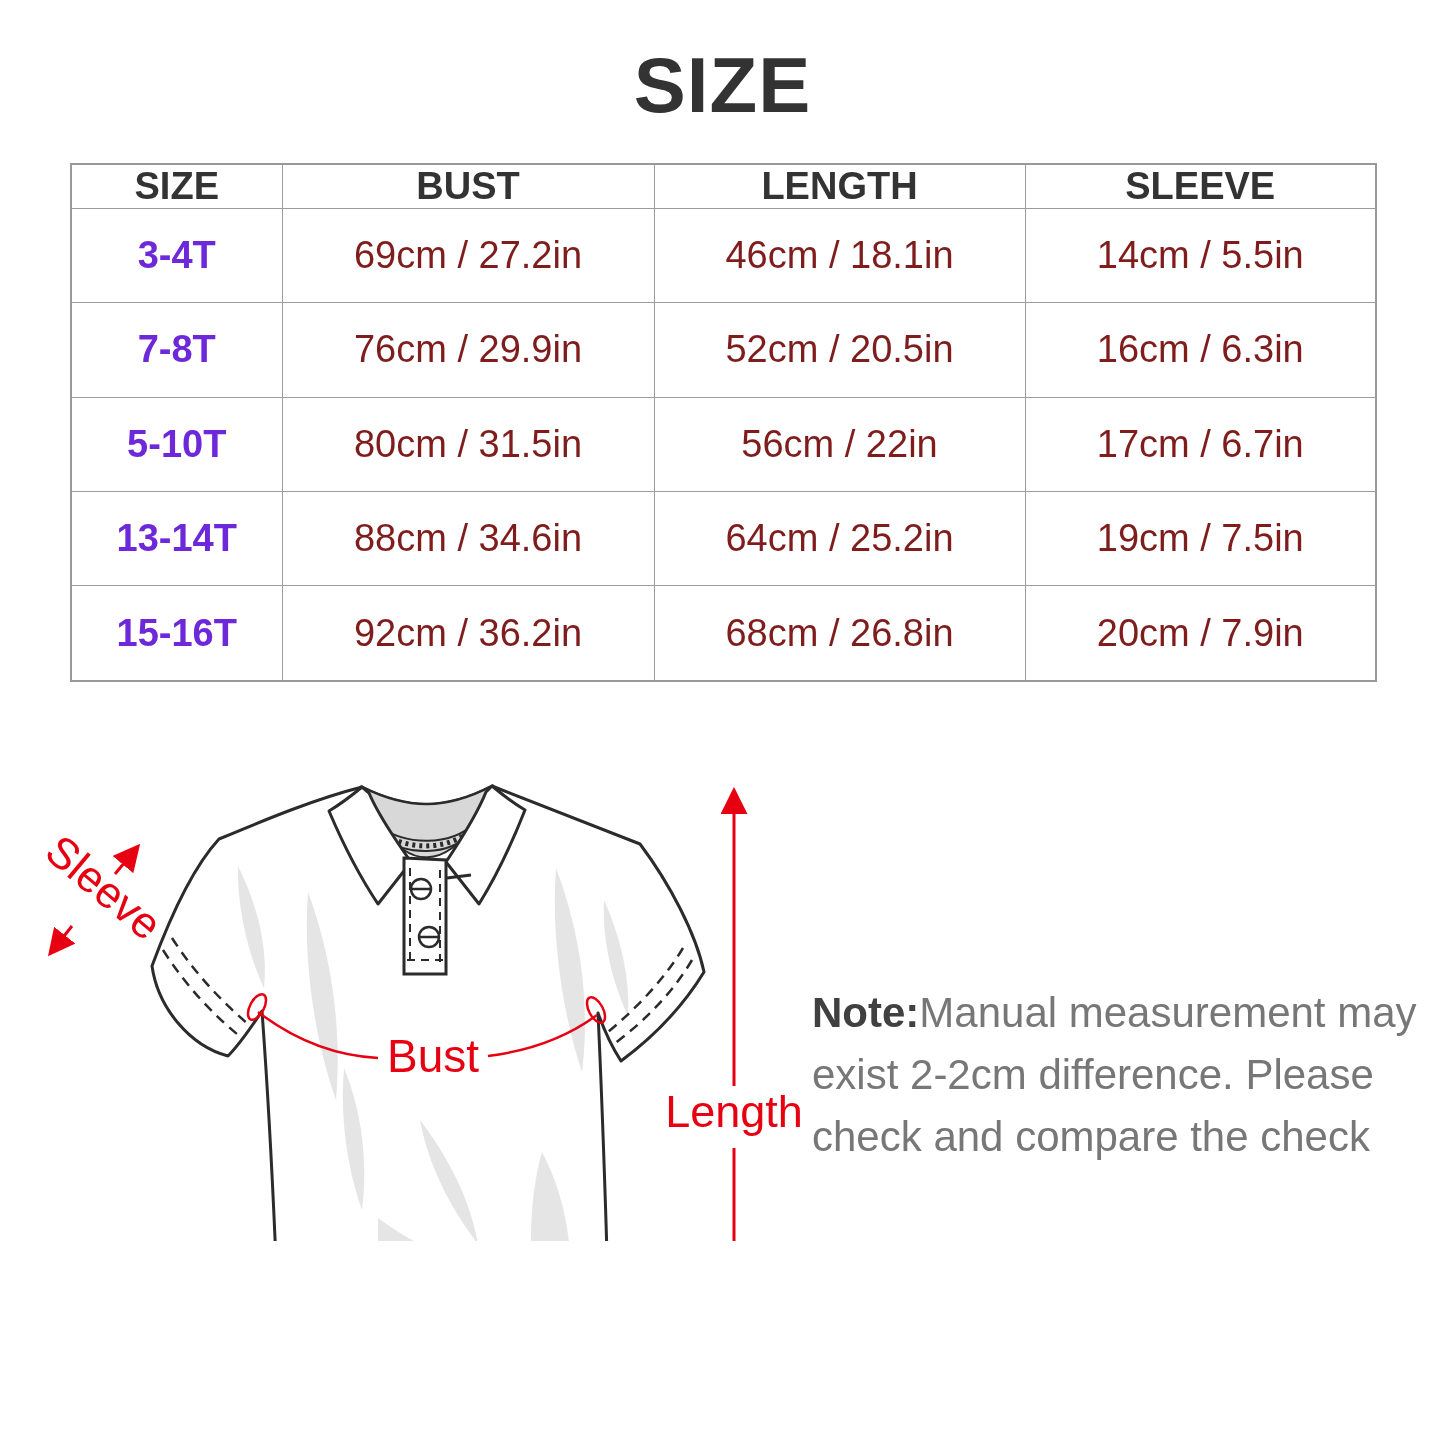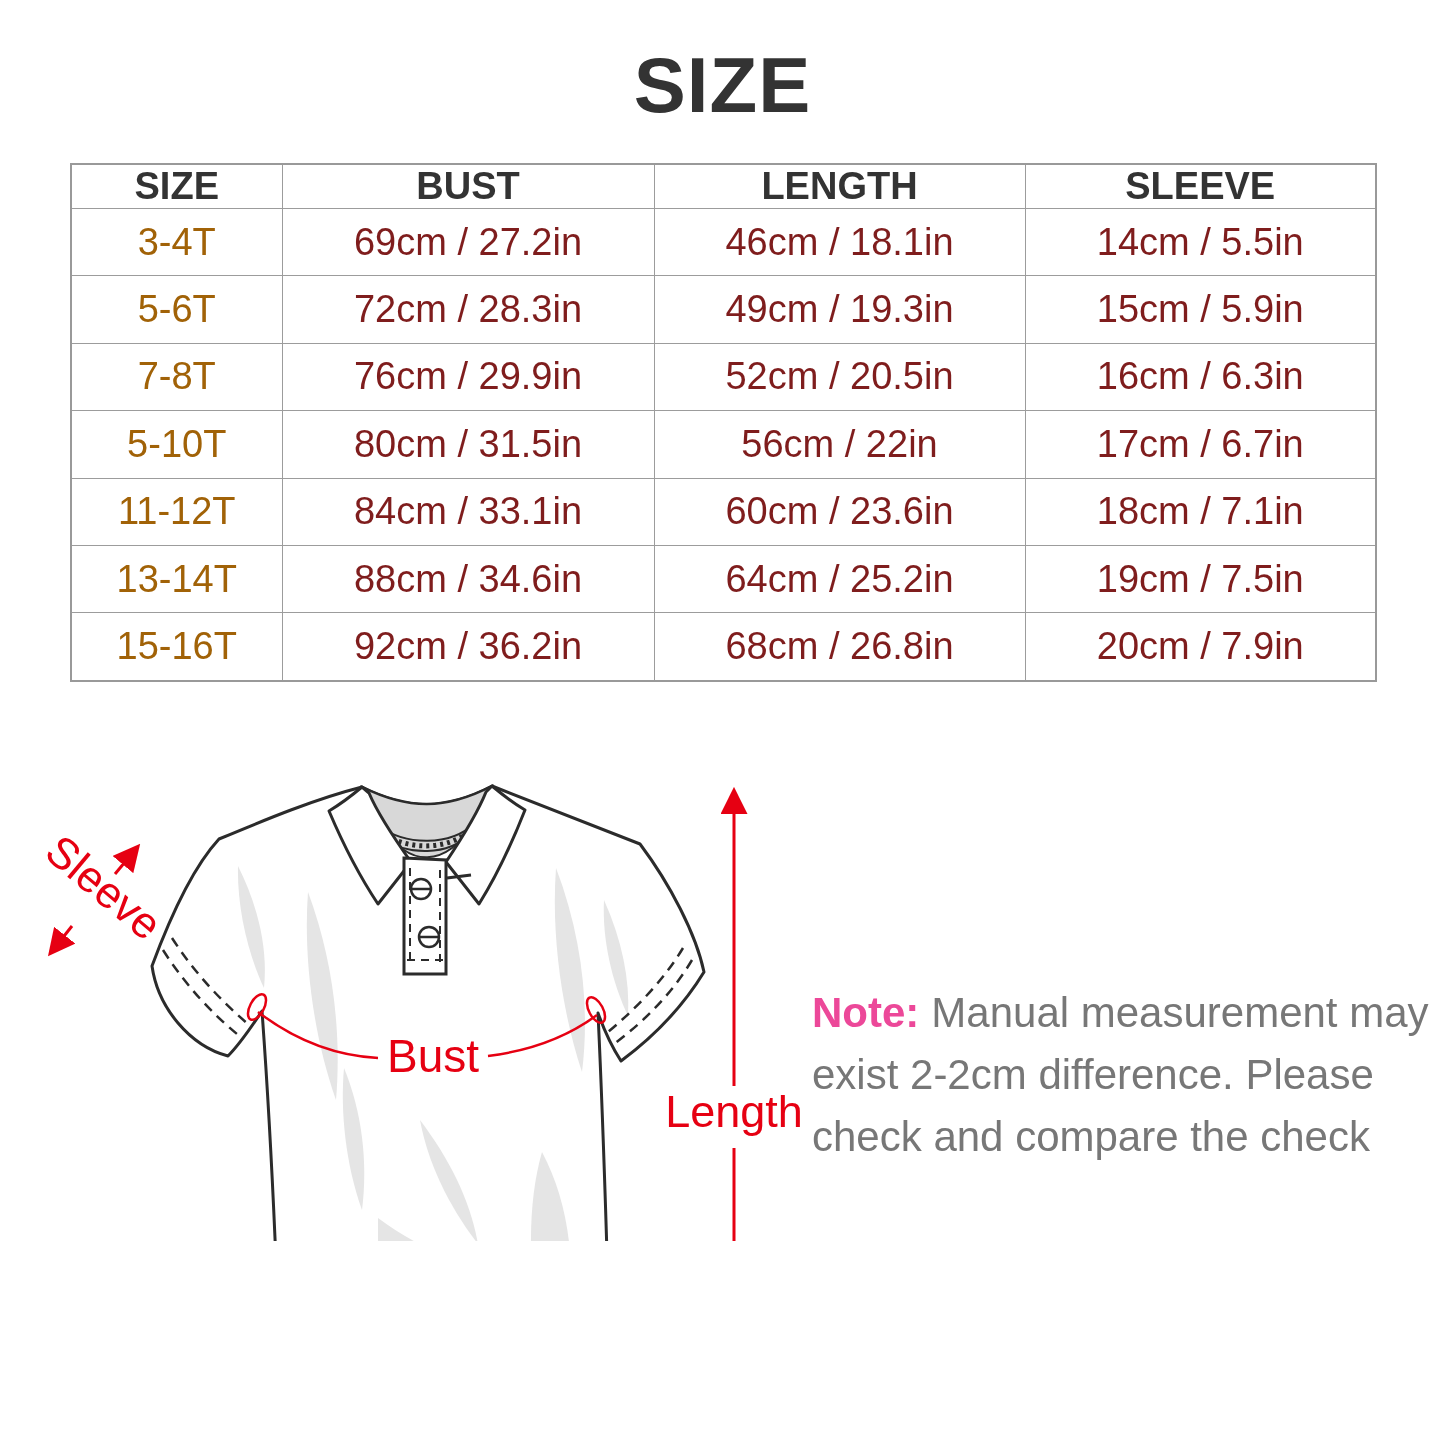--- a/index.html
+++ b/index.html
@@ -15,28 +15,28 @@
   table.size-table {
     position:absolute; left:70px; top:163px; width:1305px; height:519px;
     border-collapse:collapse; table-layout:fixed; border:2px solid #999999;
   }
   table.size-table th, table.size-table td {
     border:1px solid #9c9c9c; text-align:center; vertical-align:middle;
     padding:0; font-size:38px; overflow:hidden; white-space:nowrap;
   }
   table.size-table th { font-weight:bold; color:#333333; }
   table.size-table td { color:#7f1d1d; font-weight:normal; }
-  table.size-table td.size-col { color:#a16207; font-weight:normal; }
+  table.size-table td.size-col { color:#6d28d9; font-weight:bold; }
   .diagram-svg { position:absolute; left:0; top:755px; width:1445px; height:690px; }
   .note {
     position:absolute; left:812px; top:982px;
     font-size:42px; line-height:62px; color:#777777;
   }
   .note .note-line { white-space:nowrap; }
-  .note .note-label { font-weight:bold; color:#ec4899; margin-right:12px; }
+  .note .note-label { font-weight:bold; color:#404040; }
   .red-label { font-family:"Liberation Sans","DejaVu Sans",sans-serif; }
 </style>
 </head>
 <body>
 
 <div class="canvas">
 
   <div class="page-title">SIZE</div>
 
   <table class="size-table">
@@ -55,42 +55,30 @@
         </tr>
     </thead>
     <tbody>
         <tr>
           <td class="size-col">3-4T</td>
           <td>69cm / 27.2in</td>
           <td>46cm / 18.1in</td>
           <td>14cm / 5.5in</td>
         </tr>
         <tr>
-          <td class="size-col">5-6T</td>
-          <td>72cm / 28.3in</td>
-          <td>49cm / 19.3in</td>
-          <td>15cm / 5.9in</td>
-        </tr>
-        <tr>
           <td class="size-col">7-8T</td>
           <td>76cm / 29.9in</td>
           <td>52cm / 20.5in</td>
           <td>16cm / 6.3in</td>
         </tr>
         <tr>
           <td class="size-col">5-10T</td>
           <td>80cm / 31.5in</td>
           <td>56cm / 22in</td>
           <td>17cm / 6.7in</td>
-        </tr>
-        <tr>
-          <td class="size-col">11-12T</td>
-          <td>84cm / 33.1in</td>
-          <td>60cm / 23.6in</td>
-          <td>18cm / 7.1in</td>
         </tr>
         <tr>
           <td class="size-col">13-14T</td>
           <td>88cm / 34.6in</td>
           <td>64cm / 25.2in</td>
           <td>19cm / 7.5in</td>
         </tr>
         <tr>
           <td class="size-col">15-16T</td>
           <td>92cm / 36.2in</td>

